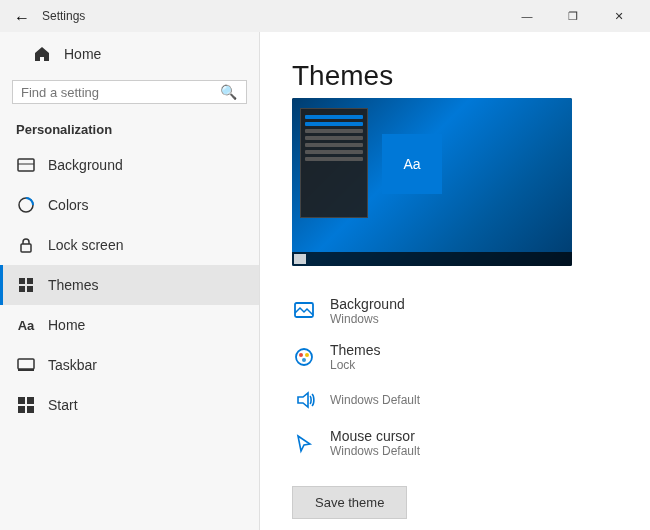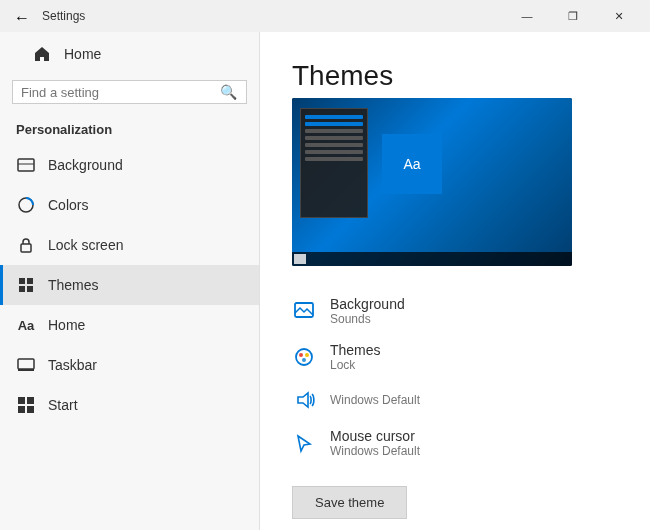--- a/index.html
+++ b/index.html
@@ -408,21 +408,21 @@
 
       <div class="setting-row">
         <span class="setting-icon">
           <svg width="22" height="22" viewBox="0 0 22 22" fill="none">
               <rect x="2" y="3" width="18" height="14" rx="1.5" stroke="#0078d7" stroke-width="1.8"></rect>
               <path d="M2 13l5-5 4 4 3-3 6 6" stroke="#0078d7" stroke-width="1.5" fill="none"></path>
             </svg>
         </span>
         <div class="setting-text">
           <span class="setting-label">Background</span>
-          <span class="setting-value">Sounds</span>
+          <span class="setting-value">Windows</span>
         </div>
       </div>
 
       <div class="setting-row">
         <span class="setting-icon">
           <svg width="22" height="22" viewBox="0 0 22 22" fill="none">
               <circle cx="11" cy="11" r="8" stroke="#0078d7" stroke-width="1.8"></circle>
               <circle cx="8" cy="9" r="2" fill="#e74c3c"></circle>
               <circle cx="14" cy="9" r="2" fill="#f1c40f"></circle>
               <circle cx="11" cy="14" r="2" fill="#3498db"></circle>

